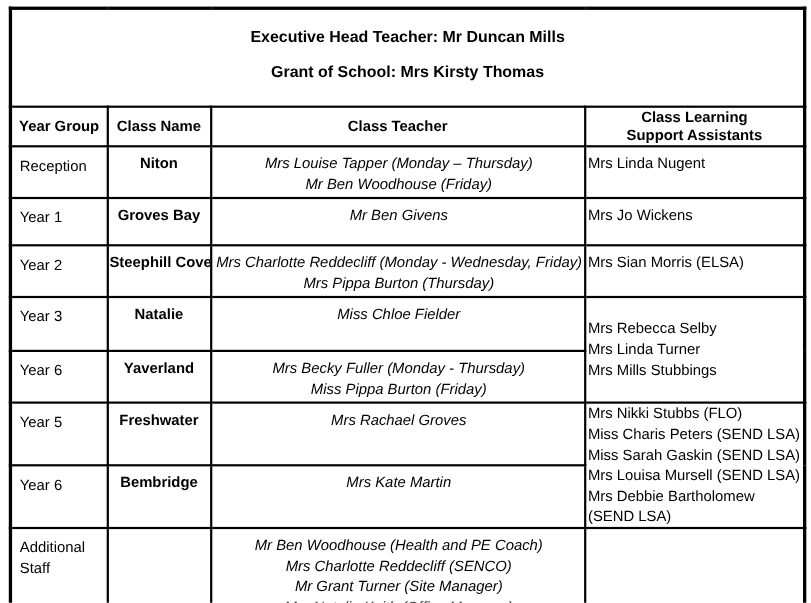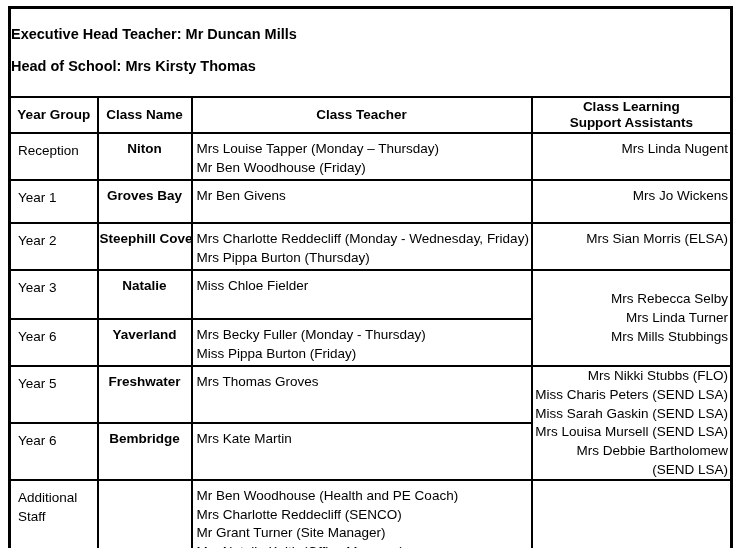--- a/index.html
+++ b/index.html
@@ -23,21 +23,21 @@
     border: 2px solid #000000;
     font-family: "Liberation Sans", sans-serif;
     font-size: 13.5px;
     line-height: 1.38;
     color: #000000;
     padding: 0;
     overflow: hidden;
   }
   td.title-cell {
     height: 72px;
-    text-align: left;
+    text-align: center;
     vertical-align: top;
     padding-top: 15px;
     font-weight: 700;
     font-size: 14.5px;
   }
   td.title-cell .t2 { margin-top: 12px; }
 
   tr.colhead td {
     height: 34px;
     font-weight: 700;
@@ -53,27 +53,28 @@
   }
   td.cn {
     vertical-align: top;
     text-align: center;
     font-weight: 700;
     padding: 6px 1px 16px;
     white-space: nowrap;
   }
   td.ct {
     vertical-align: top;
-    text-align: left;
+    text-align: center;
     padding: 6px 2px 2px 4px;
     white-space: pre;
+    font-style: italic;
   }
   td.lsa {
     vertical-align: top;
-    text-align: right;
+    text-align: left;
     padding: 6px 2px 2px;
     white-space: pre-line;
   }
   td.lsa.merged {
     vertical-align: middle;
     padding: 0 2px;
   }
   tr.r-recep { height: 46px; }
   tr.r-y1    { height: 32px; }
   tr.r-y2    { height: 44px; }
@@ -91,21 +92,21 @@
     <col style="width:88px">
     <col style="width:94px">
     <col style="width:340px">
     <col style="width:200px">
   </colgroup>
 
   <tbody>
       <tr>
     <td class="title-cell" colspan="4">
       <div>Executive Head Teacher: Mr Duncan Mills</div>
-      <div class="t2">Head of School: Mrs Kirsty Thomas</div>
+      <div class="t2">Grant of School: Mrs Kirsty Thomas</div>
     </td>
   </tr>
 
   <tr class="colhead">
     <td>Year Group</td>
     <td>Class Name</td>
     <td>Class Teacher</td>
     <td>Class Learning
 Support Assistants</td>
   </tr>
@@ -145,21 +146,21 @@
   <tr class="r-y4">
     <td class="yg">Year 6</td>
     <td class="cn">Yaverland</td>
     <td class="ct">Mrs Becky Fuller (Monday - Thursday)
 Miss Pippa Burton (Friday)</td>
   </tr>
 
   <tr class="r-y5">
     <td class="yg">Year 5</td>
     <td class="cn">Freshwater</td>
-    <td class="ct">Mrs Thomas Groves</td>
+    <td class="ct">Mrs Rachael Groves</td>
     <td class="lsa merged" rowspan="2">Mrs Nikki Stubbs (FLO)
 Miss Charis Peters (SEND LSA)
 Miss Sarah Gaskin (SEND LSA)
 Mrs Louisa Mursell (SEND LSA)
 Mrs Debbie Bartholomew (SEND LSA)</td>
   </tr>
 
   <tr class="r-y6">
     <td class="yg">Year 6</td>
     <td class="cn">Bembridge</td>

